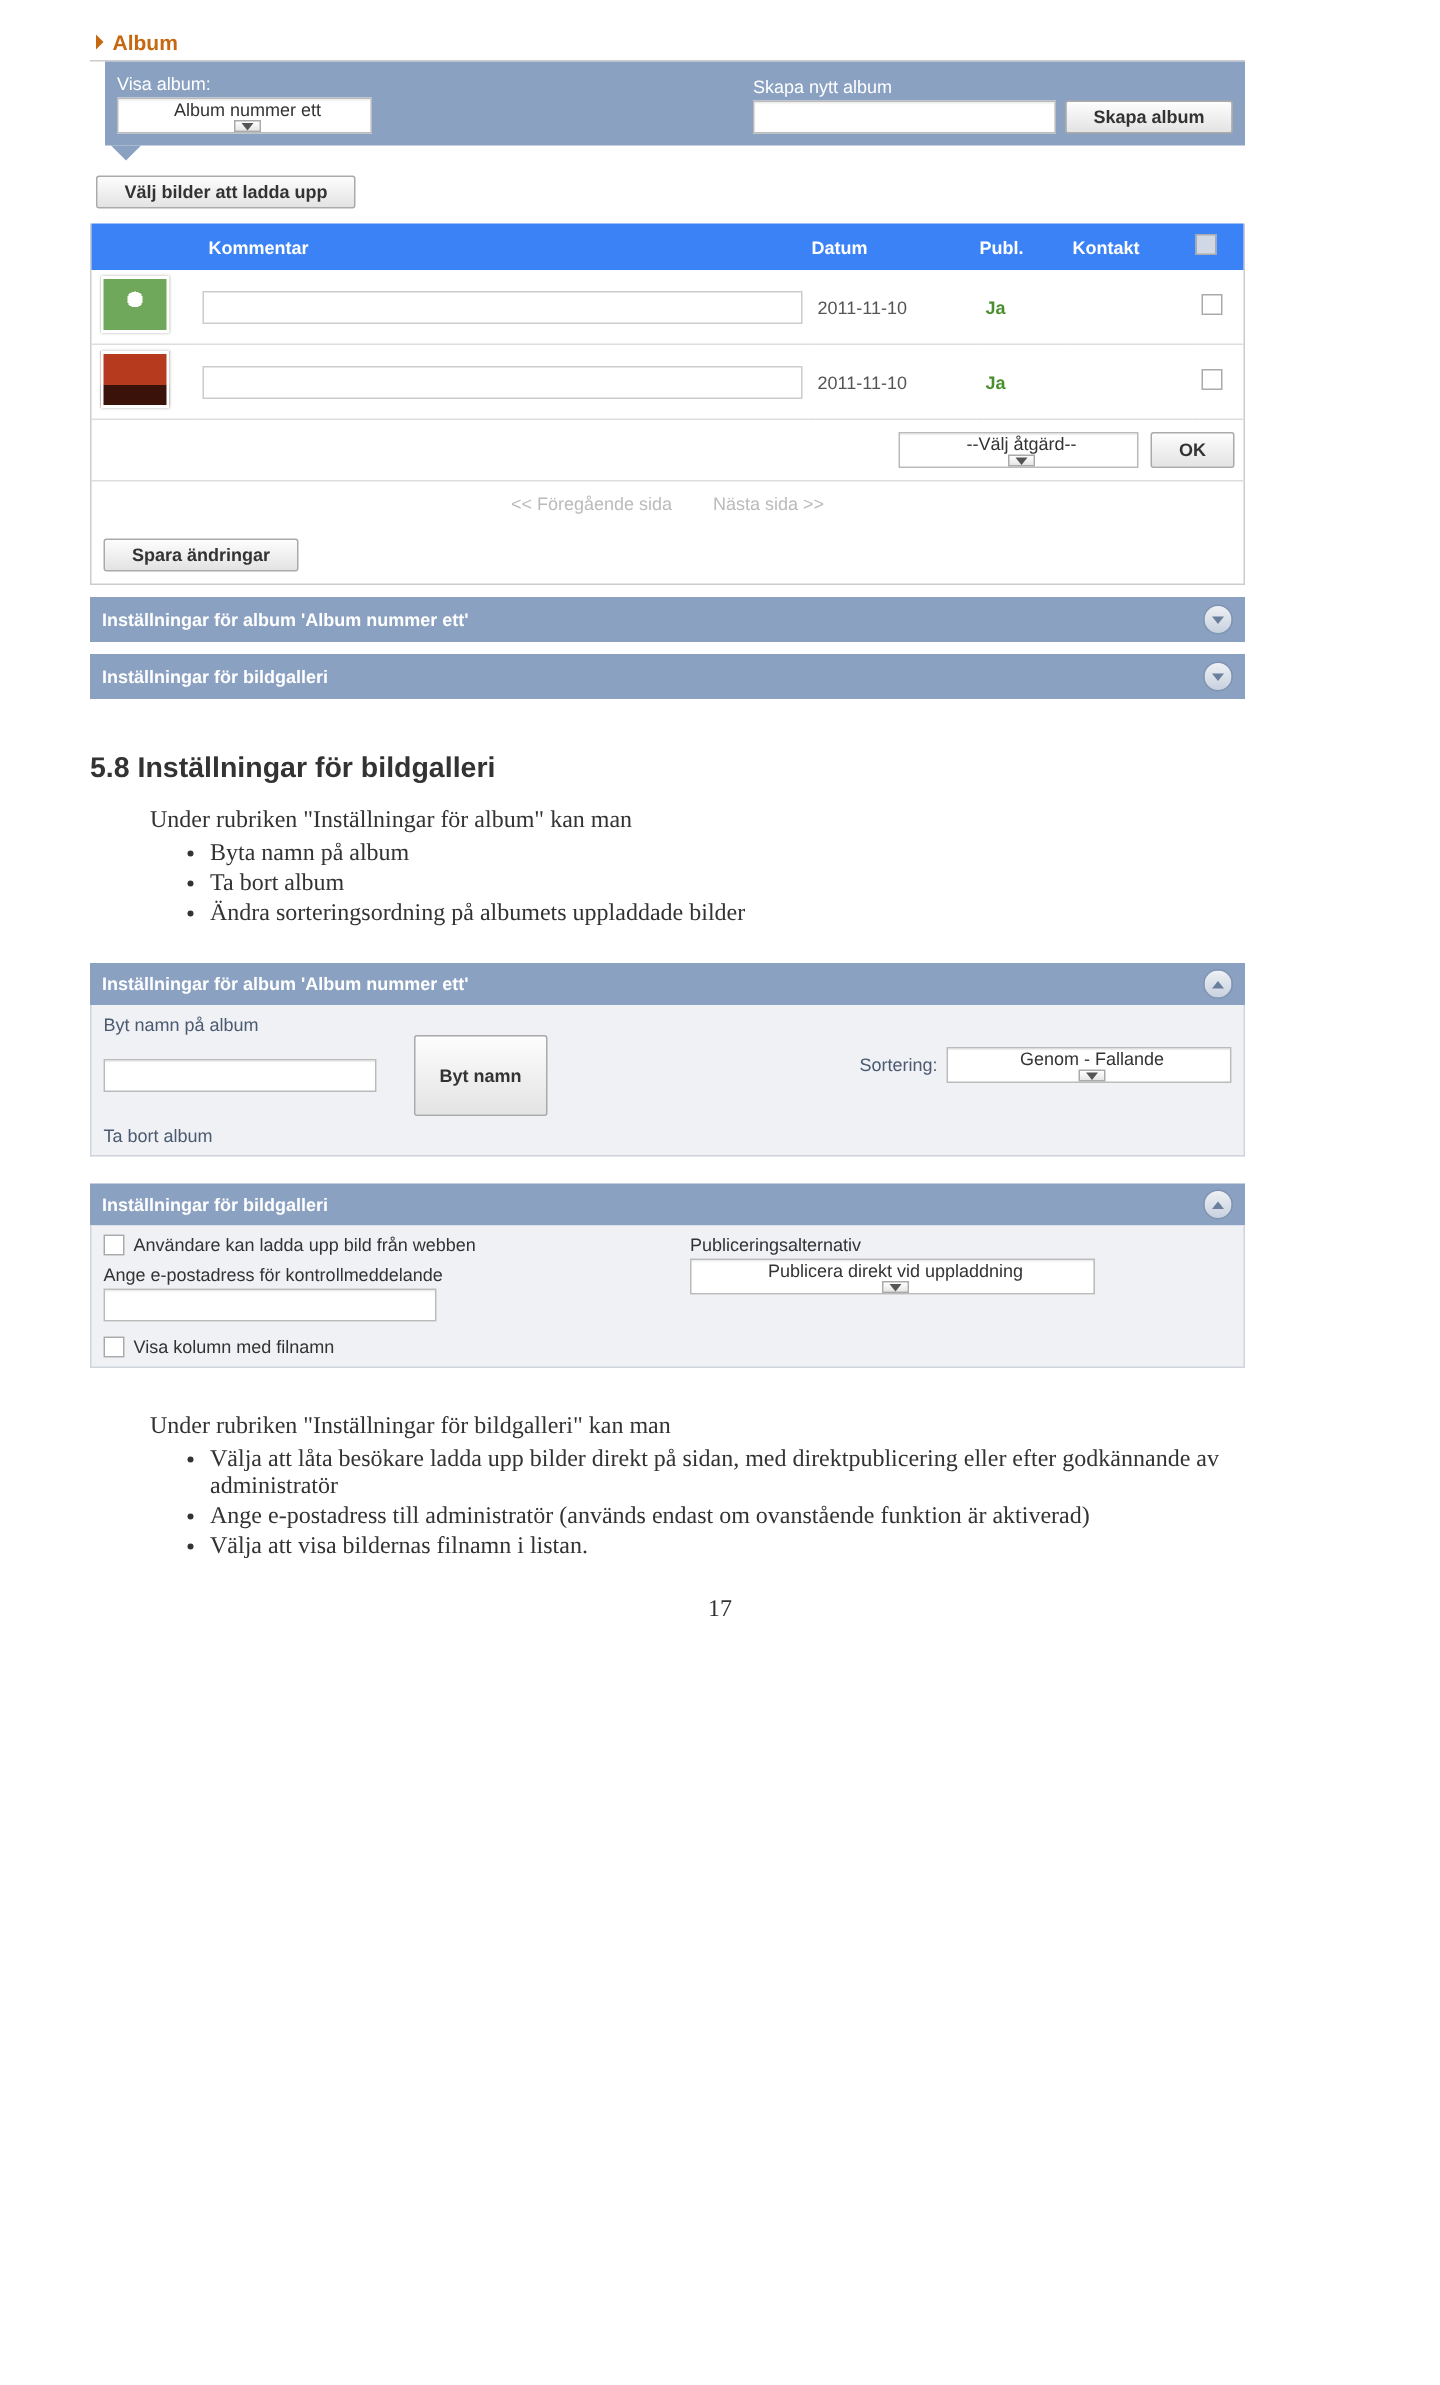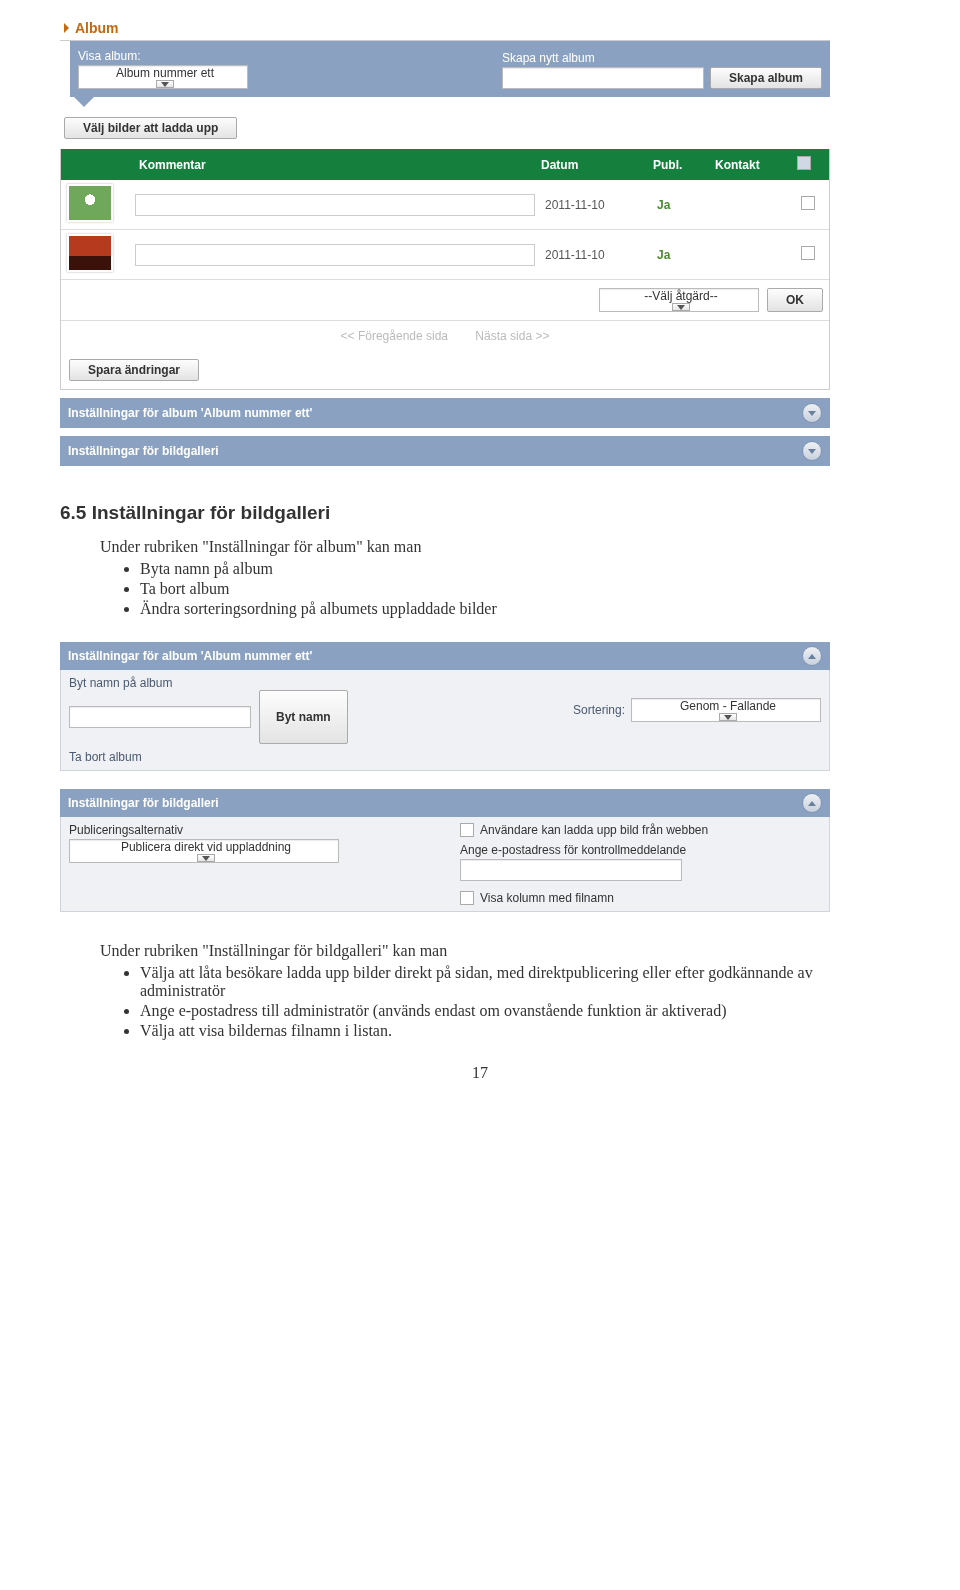--- a/index.html
+++ b/index.html
@@ -12,21 +12,21 @@
   .field-label { font-size:12px; color:#fff; margin-bottom:2px;}
   .combo, .text-input { background:#fff; border:1px solid #bbb; box-shadow:inset 0 1px 1px rgba(0,0,0,.08);flex-direction:column;}
   .combo { width:160px; height:22px; display:flex; justify-content:space-between; align-items:center; padding:0 2px 0 6px; font-size:12px;}
   .combo .caret { width:16px; height:18px; border:1px solid #aaa; background:linear-gradient(#fff,#e6e6e6); display:flex; align-items:center; justify-content:center;}
   .caret-tri { width:0;height:0;border-left:4px solid transparent;border-right:4px solid transparent;border-top:5px solid #555;}
   .text-input { width:200px; height:20px; }
   .btn { display:inline-flex; align-items:center; justify-content:center; padding:3px 18px; font-size:12px; font-weight:bold;
          background:linear-gradient(#fdfdfd,#e3e3e3); border:1px solid #aaa; border-radius:2px; color:#333; }
   .pointer-down { width:0;height:0;margin-left:14px; border-left:10px solid transparent;border-right:10px solid transparent;border-top:10px solid #8aa1c1;}
   .table-wrap { border:1px solid #ccc; border-top:none;}
-  .thead-bar { background:#15803d; padding:3px 4px; font-size:12px; color:#fff; font-weight:bold;}
+  .thead-bar { background:#3b82f6; padding:3px 4px; font-size:12px; color:#fff; font-weight:bold;}
   .tbl { width:100%; border-collapse:collapse; font-size:12px; color:#555;}
   .tbl td { border-bottom:1px solid #ddd; padding:4px 6px; vertical-align:middle; }
   .thumb { width:42px; height:34px; border:2px solid #fff; box-shadow:0 0 2px rgba(0,0,0,.3); background:#ccc; display:inline-block;}
   .thumb.green { background:radial-gradient(circle at 50% 40%, #fff 0 18%, #6fa85a 18% 100%); }
   .thumb.red { background:linear-gradient(#b63b1e 0 60%, #3a120a 60% 100%); }
   .row-input { width:100%; border:1px solid #ccc; height:20px; background:#fff; }
   .pub-ja { color:#4a8e2d; font-weight:bold; font-size:12px; }
   .chk { width:12px;height:12px;border:1px solid #aaa;background:#fff;display:inline-block;}
   .actionrow { padding:8px 6px; display:flex; justify-content:flex-end; gap:8px; border-bottom:1px solid #ddd;}
   .pagerow { padding:8px; text-align:center; color:#bbb; font-size:12px; }
@@ -42,21 +42,21 @@
   .h72 { font-family: Arial,sans-serif; font-size:19px; font-weight:bold; color:#333; margin:20px 0 14px 0;}
   .under-p { font-family: "Times New Roman",serif; font-size:16px; margin:8px 0 2px 0;}
   .pagenum { text-align:center; font-family:"Times New Roman",serif; font-size:16px; margin-top:20px;}
 
   .ss2 { width:770px;}
   .ss2 .bar { background:#8aa1c1; color:#fff; font-weight:bold; font-size:12px; padding:4px 8px; display:flex; justify-content:space-between; align-items:center;}
   .circle-icon .tri-up { width:0;height:0;border-left:4px solid transparent;border-right:4px solid transparent;border-bottom:5px solid #6a7f9c;}
   .ss2 .body { background:#eff1f4; border:1px solid #d0d5dd; border-top:none; padding:6px 8px; font-size:12px; }
   .ss2 .body .label { color:#4b5a70; }
   .ss2-row { display:flex; align-items:center; gap:18px; }
-  .btn-sm { padding:19px 16px; font-size:12px; font-weight:bold; background:linear-gradient(#fdfdfd,#e3e3e3); border:1px solid #aaa; border-radius:2px;}
+  .btn-sm { padding:19px 16px; font-size:12px; font-weight:bold; background:linear-gradient(#fdfdfd,#e3e3e3); border:1px solid #aaa; border-radius:2px;margin-left:17px;}
   .ss3 { width:770px; margin-top:18px;}
   .ss3 .body{background:#eff1f4; border:1px solid #d0d5dd; border-top:none; padding:6px 8px; font-size:12px;}
   .flex-b { display:flex; gap:30px;}
   .col { flex:1; }
 </style>
 </head>
 <body>
 
 <div class="page">
 
@@ -156,21 +156,21 @@
     <div class="setting-bar">
       <span>Inställningar för bildgalleri</span>
       <span class="circle-icon">
           <span class="tri"></span>
         </span>
     </div>
   </div>
 
   <div class="body-text">
 
-    <div class="h72">6.5 Inställningar för bildgalleri</div>
+    <div class="h72">5.8 Inställningar för bildgalleri</div>
     <p class="under-p" style="margin-left:40px;">Under rubriken "Inställningar för album" kan man</p>
     <ul style="margin-left:80px;">
       <li>Byta namn på album</li>
       <li>Ta bort album</li>
       <li>Ändra sorteringsordning på albumets uppladdade bilder</li>
     </ul>
   </div>
 
   <div class="ss2">
     <div class="bar">
@@ -206,38 +206,38 @@
   <div class="ss3">
     <div class="bar" style="background:#8aa1c1;color:#fff;font-weight:bold;font-size:12px;padding:4px 8px;display:flex;justify-content:space-between;align-items:center;">
       <span>Inställningar för bildgalleri</span>
       <span class="circle-icon">
           <span class="tri-up"></span>
         </span>
     </div>
     <div class="body">
       <div class="flex-b">
         <div class="col">
+          <div style="display:flex; align-items:center; gap:6px;">
+            <span class="chk"></span>
+            <span class="label">Användare kan ladda upp bild från webben</span>
+          </div>
+          <div class="label" style="margin-top:6px;">Ange e-postadress för kontrollmeddelande</div>
+          <div class="text-input" style="width:220px;margin-top:2px;"></div>
+          <div style="display:flex; align-items:center; gap:6px; margin-top:10px;">
+            <span class="chk"></span>
+            <span class="label">Visa kolumn med filnamn</span>
+          </div>
+        </div>
+        <div class="col">
           <div class="label">Publiceringsalternativ</div>
           <div class="combo" style="width:260px;margin-top:2px;">
             <span>Publicera direkt vid uppladdning</span>
             <span class="caret">
                 <span class="caret-tri"></span>
               </span>
-          </div>
-        </div>
-        <div class="col">
-          <div style="display:flex; align-items:center; gap:6px;">
-            <span class="chk"></span>
-            <span class="label">Användare kan ladda upp bild från webben</span>
-          </div>
-          <div class="label" style="margin-top:6px;">Ange e-postadress för kontrollmeddelande</div>
-          <div class="text-input" style="width:220px;margin-top:2px;"></div>
-          <div style="display:flex; align-items:center; gap:6px; margin-top:10px;">
-            <span class="chk"></span>
-            <span class="label">Visa kolumn med filnamn</span>
           </div>
         </div>
       </div>
     </div>
   </div>
 
   <div class="body-text" style="margin-top:30px;">
     <p class="under-p" style="margin-left:40px;">Under rubriken "Inställningar för bildgalleri" kan man</p>
     <ul style="margin-left:80px;">
       <li>Välja att låta besökare ladda upp bilder direkt på sidan, med direktpublicering eller efter godkännande av administratör</li>

